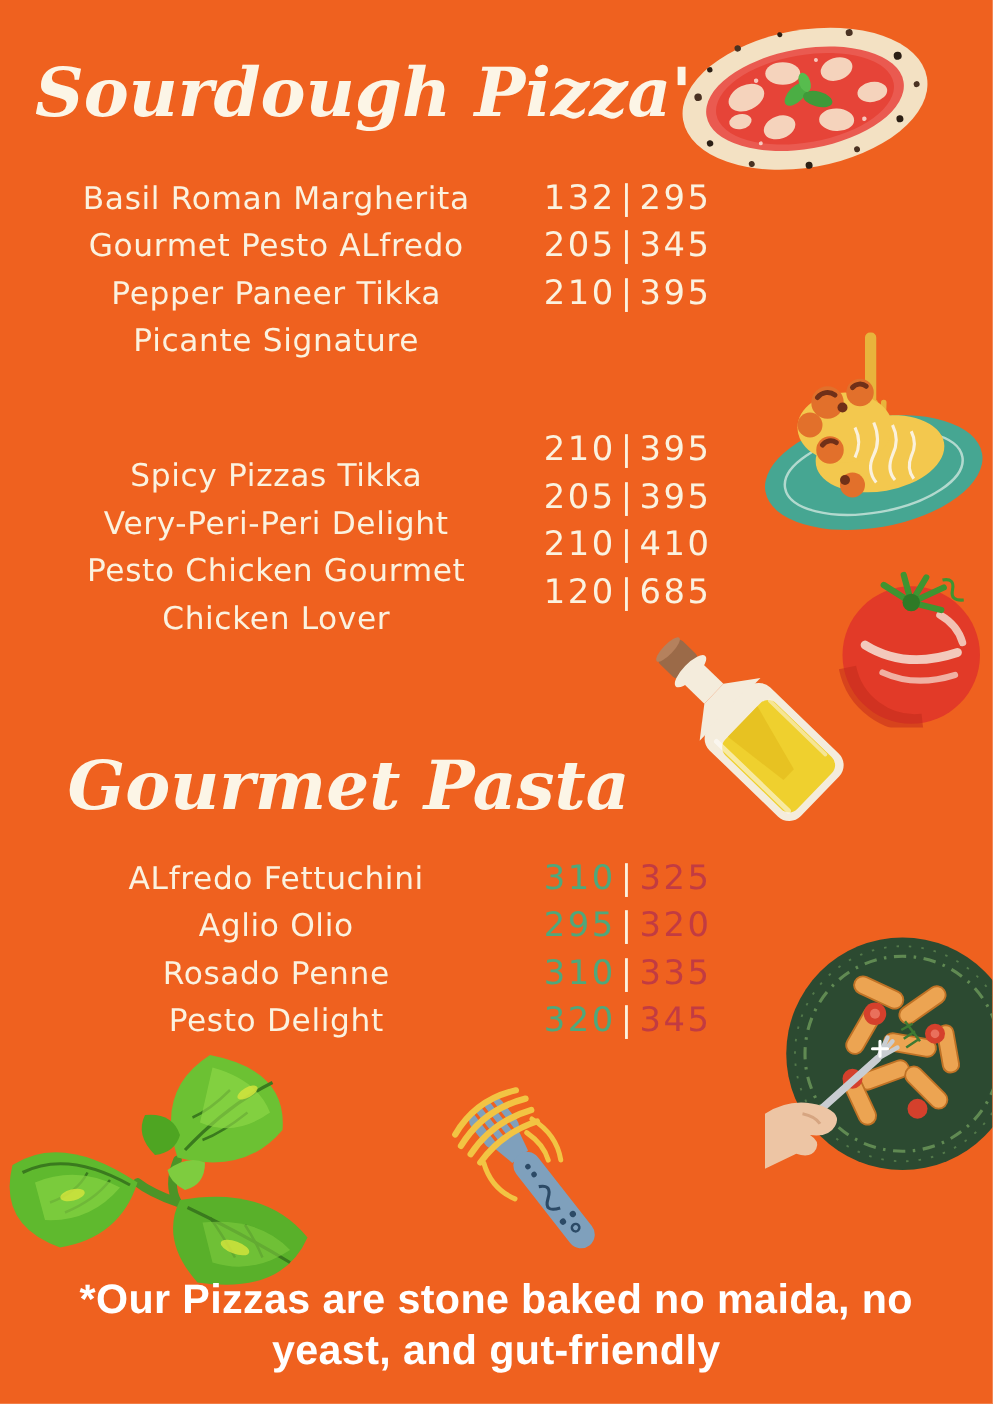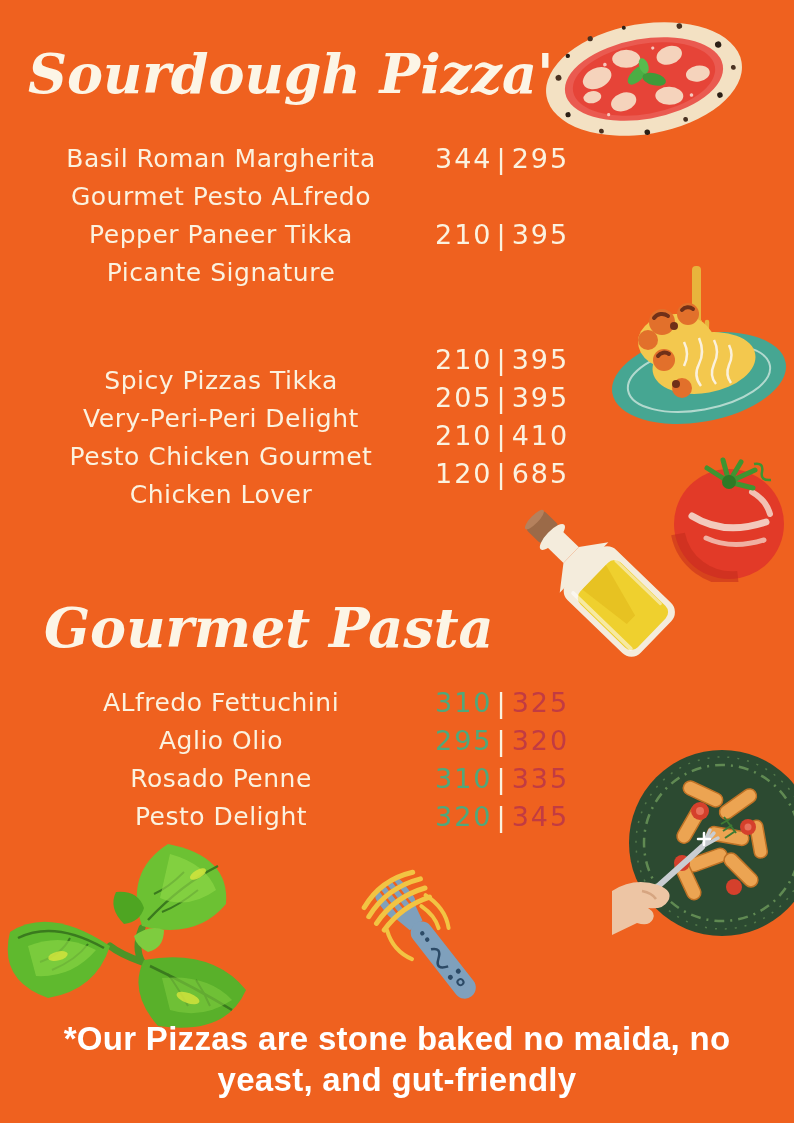--- a/index.html
+++ b/index.html
@@ -7,21 +7,21 @@
     position:relative; width:794px; height:1123px;
     background:#EF611F; overflow:hidden;
     font-family:"DejaVu Sans", sans-serif;
   }
   .script-title {
     position:absolute; color:#FCF5E6;
     font-family:"DejaVu Serif", serif; font-style:italic; font-weight:bold;
     font-size:54px; letter-spacing:0px; white-space:nowrap;
   }
   #title-pizza { left:28px; top:42px; }
-  #title-pasta { left:44px; top:596px; }
+  #title-pasta { left:54px; top:596px; }
   .row { position:absolute; left:0; width:794px; height:38px; line-height:38px; color:#FBF2DF;margin-left:16px; }
   .nm {
     position:absolute; left:10px; width:390px; text-align:center;
     font-size:25px; letter-spacing:0.5px;
   }
   .pr { position:absolute; left:419px; top:0; font-size:27px; letter-spacing:2px; white-space:nowrap; }
   .g2 .pr { top:-21px; }
   .dv { margin:0 4px; font-weight:normal; }
   .price-green { color:#4FA87B; }
   .price-red { color:#C23B42; }
@@ -34,24 +34,25 @@
 </style>
 </head>
 <body>
 
 <div class="page">
 
   <div class="script-title" id="title-pizza">Sourdough Pizza's</div>
 
   <div class="row" style="top:140px">
     <span class="nm">Basil Roman Margherita</span>
-    <span class="pr"><span>344</span><span class="dv">|</span><span>295</span></span>
+    <span class="pr"><span>132</span><span class="dv">|</span><span>295</span></span>
   </div>
   <div class="row" style="top:178px">
     <span class="nm">Gourmet Pesto ALfredo</span>
+    <span class="pr"><span>205</span><span class="dv">|</span><span>345</span></span>
   </div>
   <div class="row" style="top:216px">
     <span class="nm">Pepper Paneer Tikka</span>
     <span class="pr"><span>210</span><span class="dv">|</span><span>395</span></span>
   </div>
   <div class="row" style="top:254px">
     <span class="nm">Picante Signature</span>
   </div>
 
   <div class="row g2" style="top:362px">

